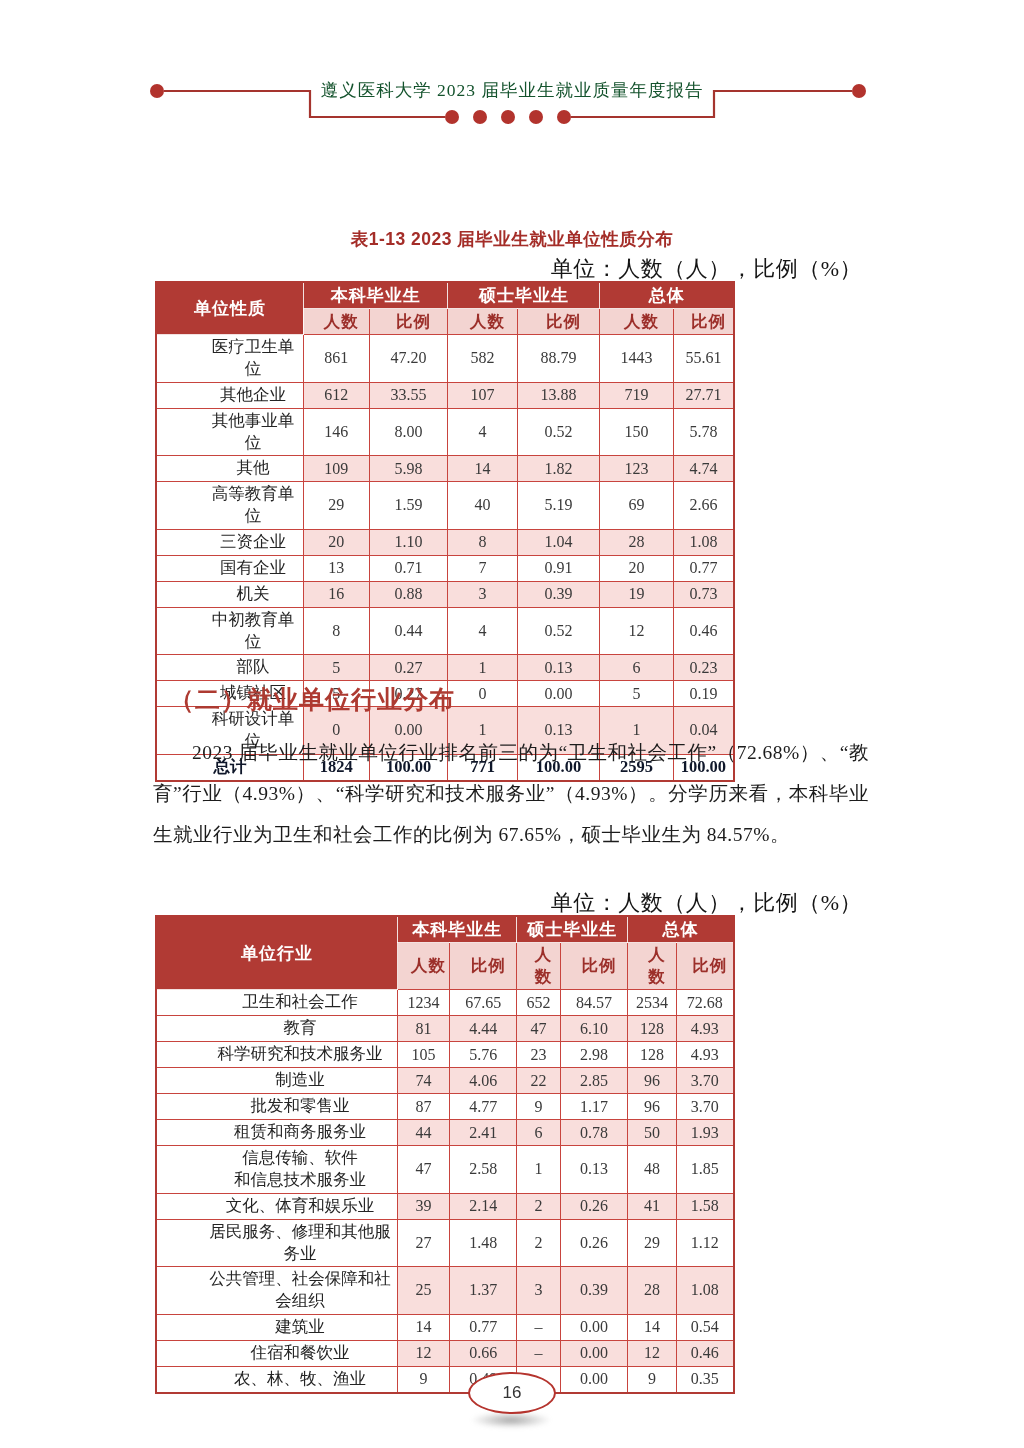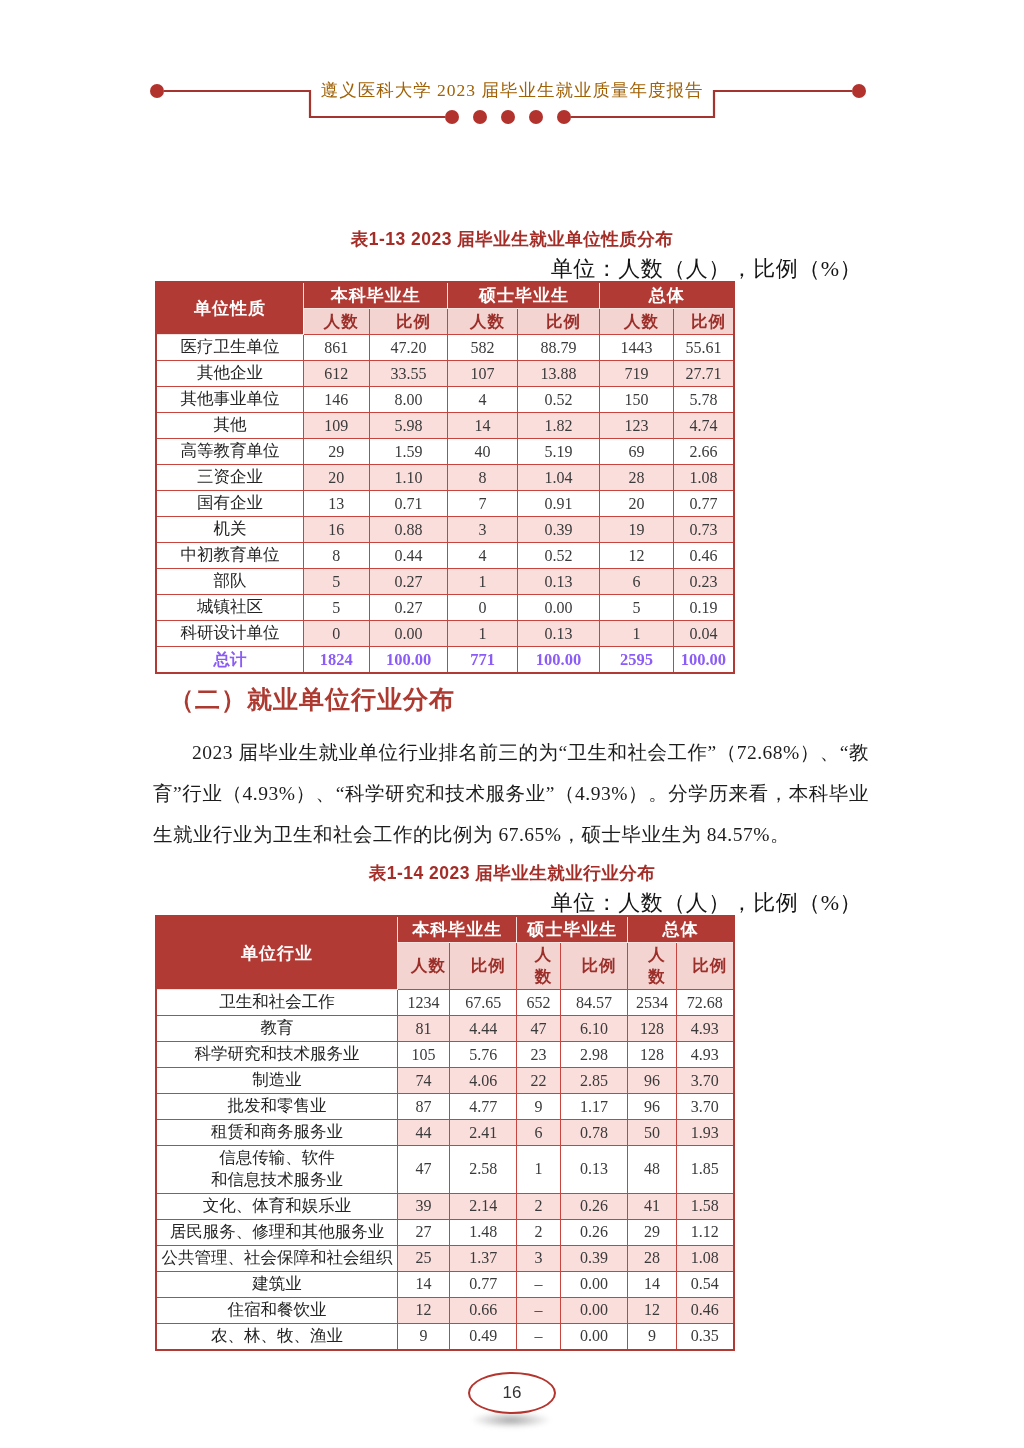--- a/index.html
+++ b/index.html
@@ -16,21 +16,21 @@
   }
   html,body{margin:0;padding:0;}
   body{background:#e9e9e9;font-family:"Liberation Serif","DejaVu Serif",serif;}
   .page{position:relative;width:1024px;height:1448px;background:#ffffff;overflow:hidden;margin:0 auto;}
 
   
   .hdr-svg{position:absolute;left:0;top:0;}
   .hdr-svg .ln{stroke:var(--deco-red);stroke-width:2.2;fill:none;}
   .hdr-svg .dt{fill:var(--dot-red);}
   .hdr-title{position:absolute;left:0;right:0;top:78px;text-align:center;
-    font-size:17.5px;color:#a16207;letter-spacing:1px;font-weight:500;}
+    font-size:17.5px;color:#14532d;letter-spacing:1px;font-weight:500;}
 
   
   .para{position:absolute;left:153px;width:716px;text-align:justify;
     font-size:19.5px;line-height:2.12;color:var(--text-black);letter-spacing:.5px;}
   .para.indent{text-indent:2em;}
 
   
   .sec-heading{position:absolute;left:153px;top:662px;
     font-family:"Liberation Sans","DejaVu Sans",sans-serif;
     font-size:25px;font-weight:bold;color:var(--heading-red);letter-spacing:1px;margin-left:16px;}
@@ -47,23 +47,23 @@
   table.rpt td,table.rpt th{border:1px solid var(--border-red);text-align:center;
     vertical-align:middle;padding:1px 2px;height:23px;font-weight:normal;}
   table.rpt thead th.grp,table.rpt thead th.corner{
     background:var(--header-red);color:#fff;
     font-family:"Liberation Sans","DejaVu Sans",sans-serif;
     font-size:17px;font-weight:bold;border:1px solid rgba(255,255,255,.85);letter-spacing:1px;}
   table.rpt thead th.sub{background:var(--pink-dark);color:#9c2f2a;
     font-family:"Liberation Sans","DejaVu Sans",sans-serif;
     font-size:16.5px;font-weight:bold;letter-spacing:1px;padding-left:12px;}
   table.rpt tbody td{font-size:16px;color:var(--num-gray);}
-  table.rpt tbody td.lbl{font-size:16.5px;color:#242424;white-space:pre-line;line-height:1.35;}
+  table.rpt tbody td.lbl{font-size:16.5px;color:#242424;white-space:pre-line;line-height:1.35;padding-left:48px;}
   table.rpt tbody tr:nth-child(even) td:not(.lbl){background:var(--pink);}
-  table.rpt tfoot td{font-weight:bold;color:#8b5cf6;font-size:16.5px;}
+  table.rpt tfoot td{font-weight:bold;color:#0f172a;font-size:16.5px;}
   table.rpt tfoot td.lbl{font-family:"Liberation Sans","DejaVu Sans",sans-serif;font-size:16.5px;}
 
   
   .page-oval{position:absolute;left:468px;top:1372px;width:84px;height:38px;
     border:2px solid #b5342e;border-radius:50%;background:#fff;z-index:2;
     display:flex;align-items:center;justify-content:center;
     font-family:"Liberation Sans","DejaVu Sans",sans-serif;font-size:17px;color:#333;}
   .page-oval-shadow{position:absolute;left:472px;top:1412px;width:78px;height:16px;
     border-radius:50%;background:radial-gradient(ellipse at center,rgba(60,60,60,.45) 0%,rgba(120,120,120,.15) 55%,rgba(255,255,255,0) 75%);
     filter:blur(2px);}
@@ -236,21 +236,20 @@
         <td>2595</td>
         <td>100.00</td>
       </tr>
     </tfoot>
   </table>
 
   <h2 class="sec-heading">（二）就业单位行业分布</h2>
 
   <p class="para indent" style="top:712px;">2023 届毕业生就业单位行业排名前三的为“卫生和社会工作”（72.68%）、“教育”行业（4.93%）、“科学研究和技术服务业”（4.93%）。分学历来看，本科毕业生就业行业为卫生和社会工作的比例为 67.65%，硕士毕业生为 84.57%。</p>
 
-  <div class="tbl-title" style="top:861px;">表1-14 2023 届毕业生就业行业分布</div>
   <div class="unit-note" style="top:888px;">单位：人数（人），比例（%）</div>
 
   <table class="rpt" style="top:915px;border-radius:27px;">
     <colgroup>
       <col style="width:41.8%">
         <col style="width:9.0%">
         <col style="width:11.6%">
       <col style="width:7.6%">
         <col style="width:11.6%">
         <col style="width:8.4%">

